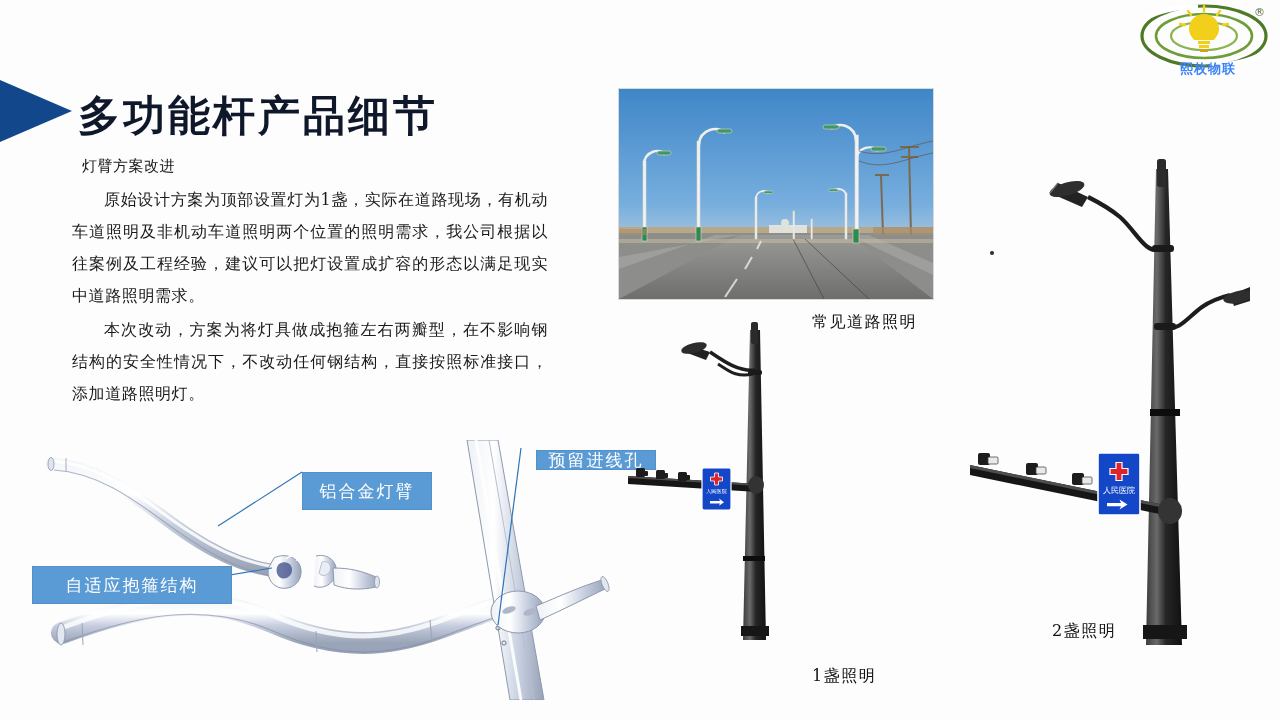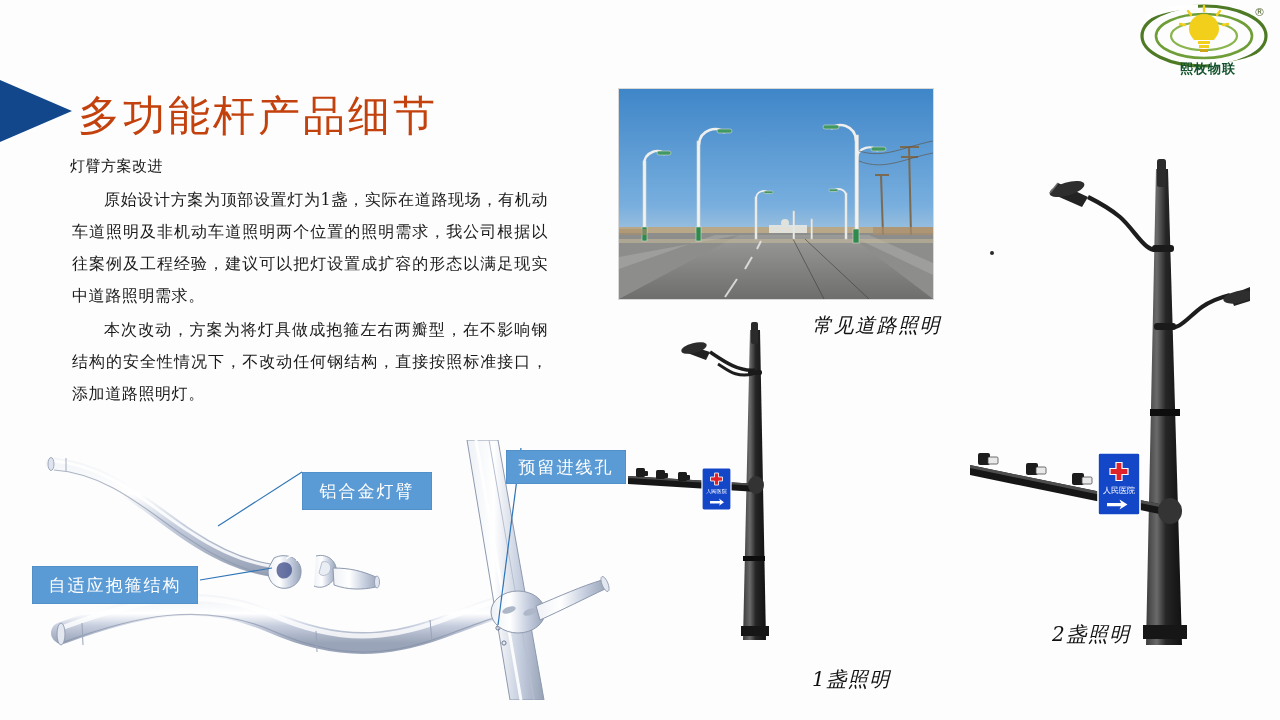--- a/index.html
+++ b/index.html
@@ -9,77 +9,77 @@
     font-family:"Liberation Serif","DejaVu Serif",serif;
   }
   .slide{position:absolute;inset:0;background:#fdfdfd;}
 
   
   .logo{position:absolute;left:1138px;top:2px;width:140px;height:82px;}
   .logo svg{display:block;}
   .logo-text{
     position:absolute;left:0;top:58px;width:140px;text-align:center;
     font-family:"DejaVu Sans","Liberation Sans",sans-serif;
-    font-size:13px;font-weight:bold;color:#14532d;letter-spacing:1px;
+    font-size:13px;font-weight:bold;color:#3b82f6;letter-spacing:1px;
   }
   .logo-reg{
     position:absolute;left:116px;top:4px;font-size:11px;color:#5b6b3a;
     font-family:"DejaVu Sans",sans-serif;
   }
 
   
   .title-arrow{
     position:absolute;left:0px;top:80px;width:0;height:0;
     border-top:31px solid transparent;border-bottom:31px solid transparent;
     border-left:72px solid #12478c;
   }
   .page-title{
     position:absolute;left:78px;top:88px;
     font-family:"DejaVu Sans","Liberation Sans",sans-serif;
-    font-size:42px;font-weight:400;color:#c2410c;letter-spacing:3px;
+    font-size:42px;font-weight:700;color:#0f172a;letter-spacing:3px;
     white-space:nowrap;
   }
 
   
   .body-copy{
     position:absolute;left:70px;top:152px;width:480px;
     color:#1a1a1a;
   }
   .lead{
     font-family:"DejaVu Serif","Liberation Serif",serif;
-    font-size:15px;line-height:28px;letter-spacing:0.5px;margin:0 0 4px 0;
+    font-size:15px;line-height:28px;letter-spacing:0.5px;margin:0 0 4px 12px;
   }
   .para{
     font-family:"DejaVu Serif","Liberation Serif",serif;
     font-size:16px;line-height:32px;letter-spacing:0.6px;
     text-indent:2em;margin:2px;text-align:justify;
   }
 
   
   .callout{
     position:absolute;background:#5b9bd5;color:#ffffff;
     font-family:"DejaVu Serif","Liberation Serif",serif;
     font-size:17px;letter-spacing:2px;
     display:flex;align-items:center;justify-content:center;
     box-shadow:0 0 0 0.5px #4a86bf inset;
   }
   #callout-arm{left:302px;top:472px;width:130px;height:38px;}
-  #callout-clamp{left:32px;top:566px;width:166px;height:38px;}
-  #callout-hole{left:506px;top:450px;width:120px;height:34px;}
+  #callout-clamp{left:32px;top:566px;width:200px;height:38px;}
+  #callout-hole{left:536px;top:450px;width:120px;height:20px;}
 
   
   .photo{
     position:absolute;left:618px;top:88px;width:314px;height:210px;
     border:1px solid #d8d8d8;overflow:hidden;background:#6fa8d8;
   }
   .photo svg{display:block;}
   .caption{
     position:absolute;
     font-family:"DejaVu Serif","Liberation Serif",serif;
-    font-size:20px;color:#111;letter-spacing:1.5px;white-space:nowrap;font-style:italic;
+    font-size:16px;color:#111;letter-spacing:1.5px;white-space:nowrap;
   }
   #cap-road{left:812px;top:312px;}
   #cap-one{left:812px;top:630px;margin-top:36px;}
   #cap-two{left:1052px;top:621px;}
 
   
   .cad{position:absolute;}
   #cad-arm{left:20px;top:440px;width:600px;height:260px;}
   #cad-pole1{left:610px;top:320px;width:220px;height:320px;}
   #cad-pole2{left:950px;top:155px;width:300px;height:490px;}

